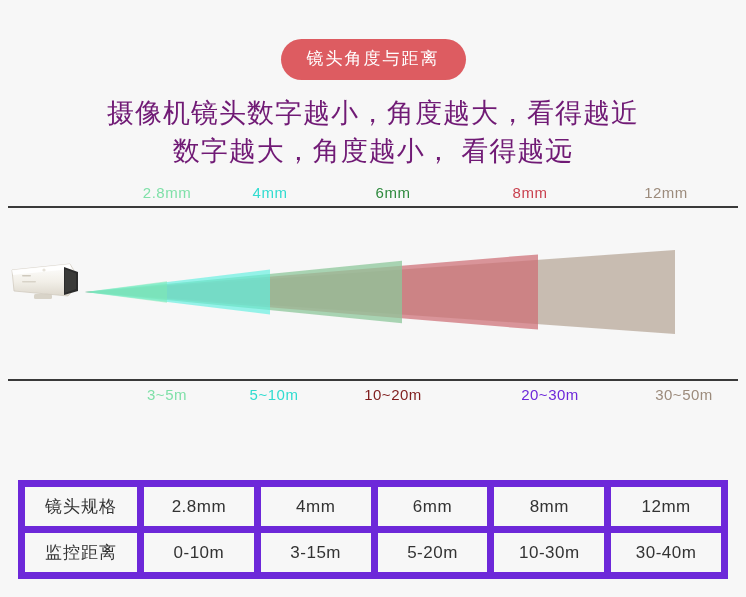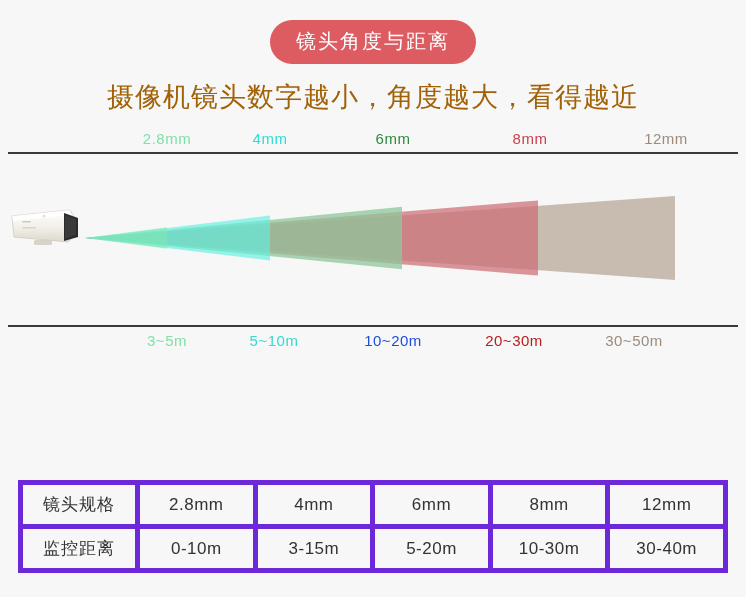--- a/index.html
+++ b/index.html
@@ -20,32 +20,33 @@
   .title-wrap {
     width: 100%;
     text-align: center;
     padding-top: 20px;
     box-sizing: border-box;
   }
   .title-pill {
     display: inline-block;
     background: #dd5c61;
     color: #ffffff;
-    font-size: 20px;
+    font-size: 17px;
     letter-spacing: 2px;
     line-height: 1;
     padding: 11px 26px 13px 26px;
     border-radius: 22px;
     white-space: nowrap;
+    margin-top: 19px;
   }
 
   
   .subtitle {
     text-align: center;
-    color: #a16207;
+    color: #701a75;
     font-size: 27px;
     line-height: 38px;
     margin-top: 14px;
     letter-spacing: 1px;
   }
   .subtitle .line { display: block; white-space: nowrap; }
 
   
   .diagram {
     position: relative;
@@ -96,21 +97,21 @@
     left: 18px;
     top: 480px;
     width: 710px;
   }
   table.spec {
     border-collapse: collapse;
     width: 710px;
     table-layout: fixed;
   }
   table.spec td {
-    border: 5px solid #6d28d9;
+    border: 7px solid #6d28d9;
     height: 37px;
     text-align: center;
     vertical-align: middle;
     font-size: 17px;
     color: #333;
     letter-spacing: 0.5px;
   }
   table.spec td.rowhead {
     width: 110px;
     letter-spacing: 1px;
@@ -118,20 +119,21 @@
 </style>
 </head>
 <body>
 
 <div class="title-wrap">
   <span class="title-pill">镜头角度与距离</span>
 </div>
 
 <div class="subtitle">
   <span class="line">摄像机镜头数字越小，角度越大，看得越近</span>
+  <span class="line">数字越大，角度越小， 看得越远</span>
 </div>
 
 <div class="diagram">
 
   <div class="rule top"></div>
   <div class="rule bottom"></div>
 
   <svg class="beam-canvas" id="beam-canvas" viewBox="0 0 746 245">
       <polygon points="85,114 675,72 675,156" fill="#b8a89a" fill-opacity="0.75"></polygon>
       <polygon points="85,114 538,76.37796610169491 538,151.6220338983051" fill="#cd6e75" fill-opacity="0.72"></polygon>
@@ -161,23 +163,23 @@
   <div id="lens-labels">
       <div class="lens-label" style="left: 167px; color: rgb(127, 224, 168);">2.8mm</div>
       <div class="lens-label" style="left: 270px; color: rgb(49, 220, 208);">4mm</div>
       <div class="lens-label" style="left: 393px; color: rgb(47, 138, 62);">6mm</div>
       <div class="lens-label" style="left: 530px; color: rgb(201, 65, 79);">8mm</div>
       <div class="lens-label" style="left: 666px; color: rgb(156, 139, 124);">12mm</div>
     </div>
   <div id="dist-labels">
       <div class="dist-label" style="left: 167px; color: rgb(127, 224, 168); text-align: right;">3~5m</div>
       <div class="dist-label" style="left: 274px; color: rgb(49, 220, 208);">5~10m</div>
-      <div class="dist-label" style="left: 393px; color: #1d4ed8;">10~20m</div>
-      <div class="dist-label" style="left: 514px; color: #b91c1c; text-align: right;">20~30m</div>
-      <div class="dist-label" style="left: 634px; color: rgb(156, 139, 124);">30~50m</div>
+      <div class="dist-label" style="left: 393px; color: #7f1d1d;">10~20m</div>
+      <div class="dist-label" style="left: 550px; color: #6d28d9; text-align: right;">20~30m</div>
+      <div class="dist-label" style="left: 684px; color: rgb(156, 139, 124);">30~50m</div>
     </div>
 </div>
 
 <div class="table-wrap">
   <table class="spec">
     <tbody id="spec-body">
         <tr>
           <td class="rowhead">镜头规格</td>
           <td>2.8mm</td>
           <td>4mm</td>

